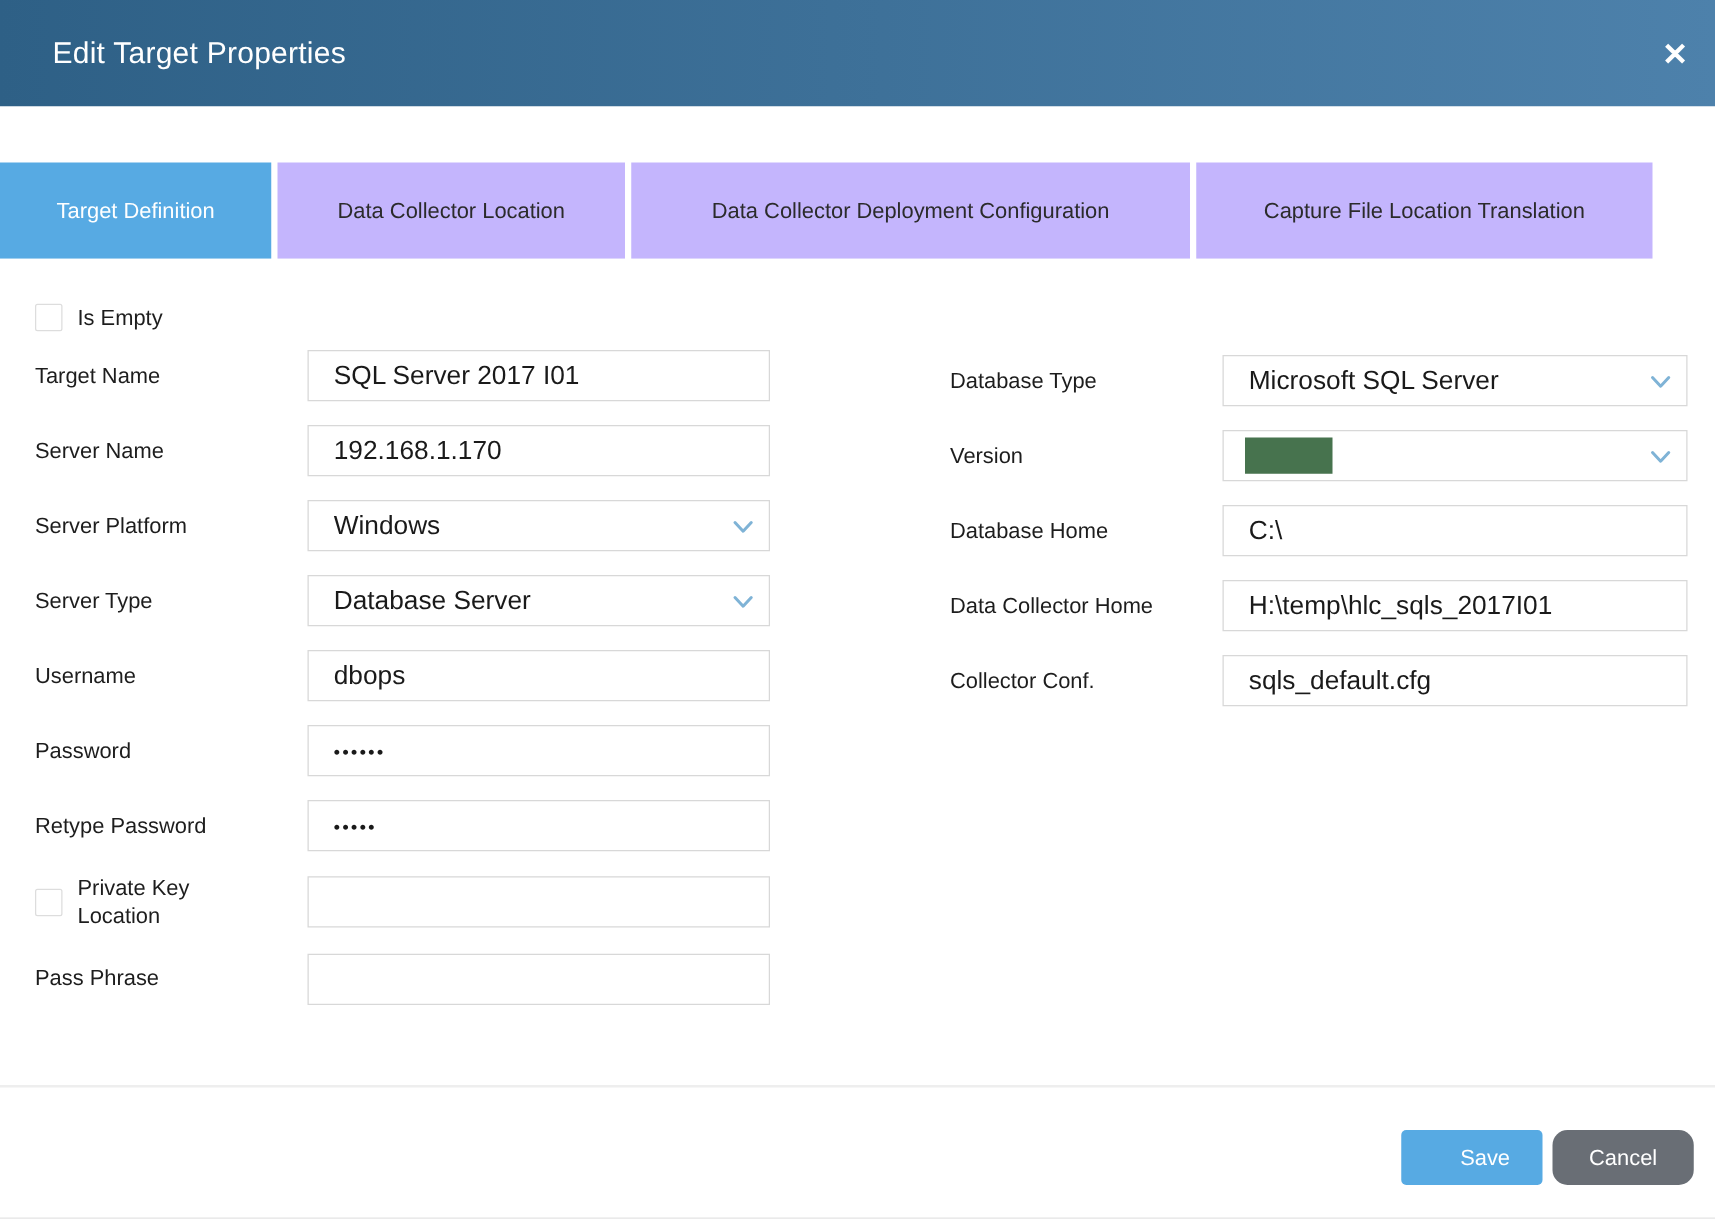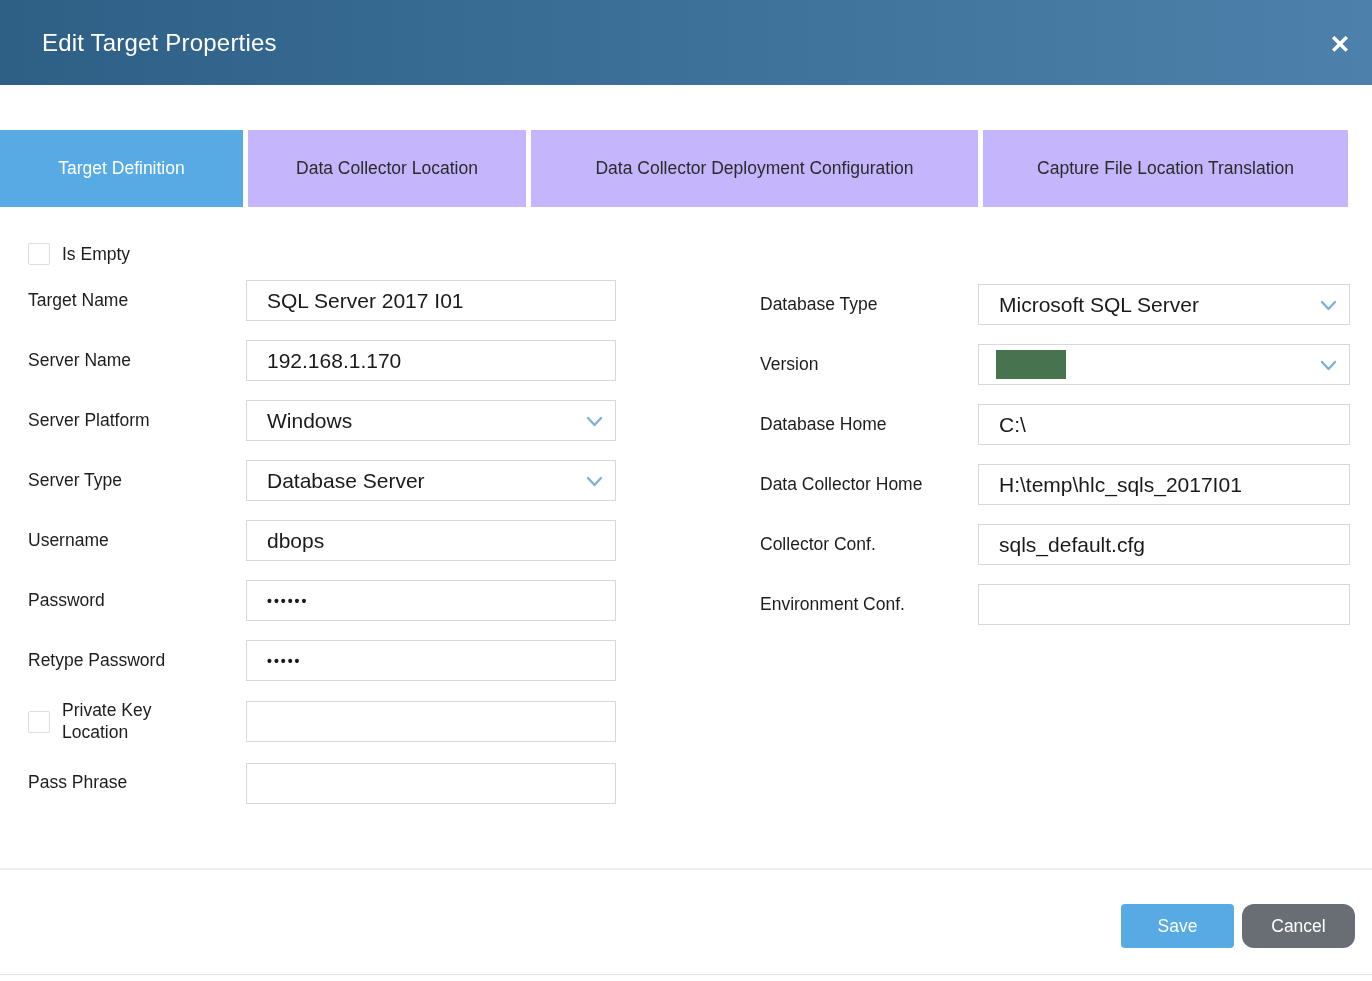--- a/index.html
+++ b/index.html
@@ -18,21 +18,21 @@
     color:#fff; font-size:25px; font-weight:700; line-height:36px; text-align:center;
     cursor:pointer; user-select:none;
   }
 
   
   .tabs { position:absolute; left:0; top:130px; display:flex; gap:5px; height:77px; }
   .tab {
     height:77px; display:flex; align-items:center; justify-content:center;
     background:#c4b5fd; color:#2b2b2b; font-size:17.5px; cursor:pointer;
   }
-  .tab:nth-child(1){ width:243px; }
+  .tab:nth-child(1){ width:217px; }
   .tab:nth-child(2){ width:278px; }
   .tab:nth-child(3){ width:447px; }
   .tab:nth-child(4){ width:365px; }
   .tab.active { background:var(--active-tab,#57aae3); color:#fff; }
 
   
   .content { position:absolute; left:0; top:207px; width:1372px; height:661px; background:#fff; }
   .col-left  { position:absolute; left:28px;  top:36px; width:600px; }
   .col-right { position:absolute; left:760px; top:36px; width:600px; padding-top:41px; }
 
@@ -63,21 +63,21 @@
   .footer {
     position:absolute; left:0; top:868px; width:1372px; height:107px;
     border-top:2px solid #eeeeee; border-bottom:1px solid #e3e3e3; background:#fff;
   }
   .footer .btns { position:absolute; right:17px; top:34px; display:flex; gap:8px; }
   .btn {
     height:44px; min-width:113px; border:none; border-radius:4px;
     font-size:17.5px; color:#fff; cursor:pointer; padding:0 26px;
     font-family:"Liberation Sans", sans-serif;
   }
-  .btn-save { background:var(--save-button,#57aae3); }
+  .btn-save { background:var(--save-button,#57aae3);text-align:right; }
   .btn-cancel { background:var(--cancel-button,#696e75);border-radius:12px; }
 </style>
 </head>
 <body>
 
 <div class="dialog">
 
   <div class="header">
     <div class="header-title">Edit Target Properties</div>
     <div class="close-btn">✕</div>
@@ -220,28 +220,20 @@
             </div>
           </div>
           <div class="row">
             <div class="label-cell">
               <span class="lbl-text">Collector Conf.</span>
             </div>
             <div class="field-box">
               <input type="text" value="sqls_default.cfg" style="">
             </div>
           </div>
-          <div class="row">
-            <div class="label-cell">
-              <span class="lbl-text">Environment Conf.</span>
-            </div>
-            <div class="field-box">
-              <input type="text" value="" style="">
-            </div>
-          </div>
         </div>
     </div>
   </div>
 
   <div class="footer">
     <div class="btns">
       <button class="btn btn-save">Save</button>
       <button class="btn btn-cancel">Cancel</button>
     </div>
   </div>

